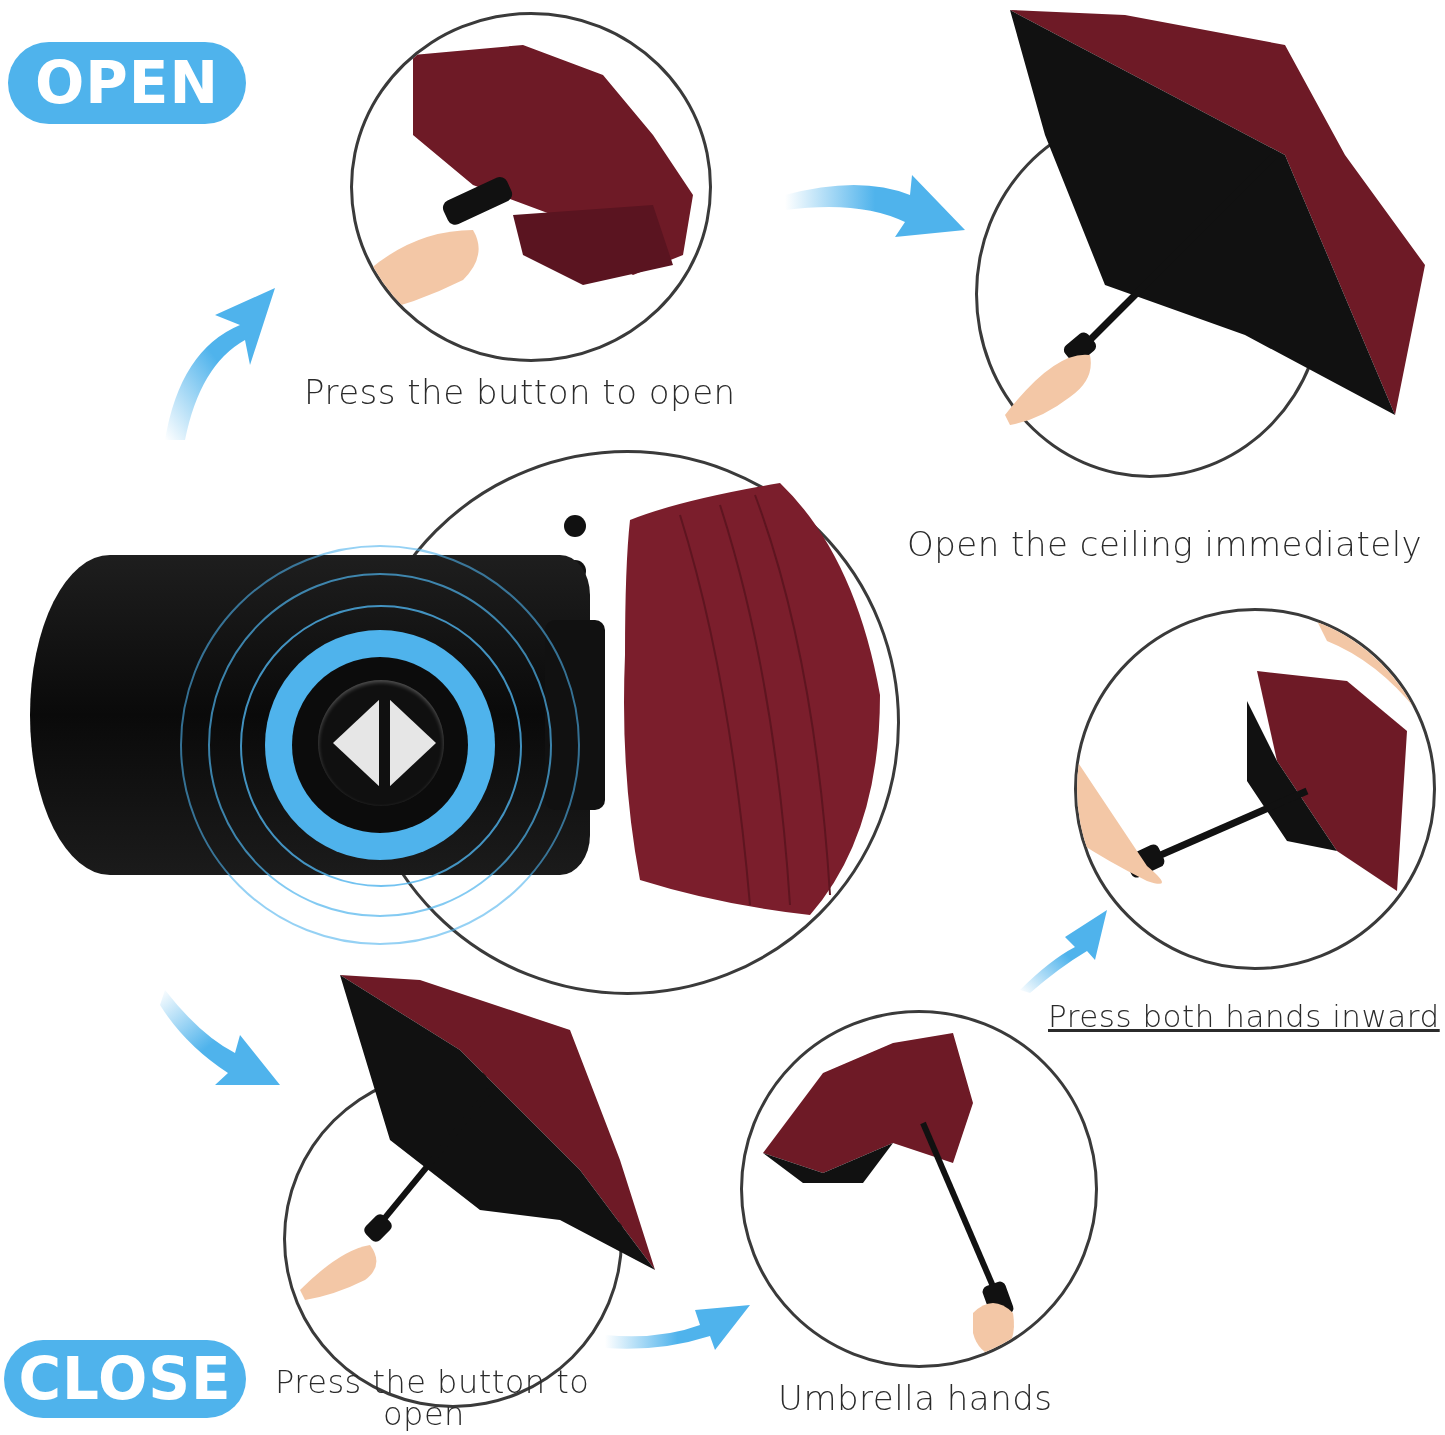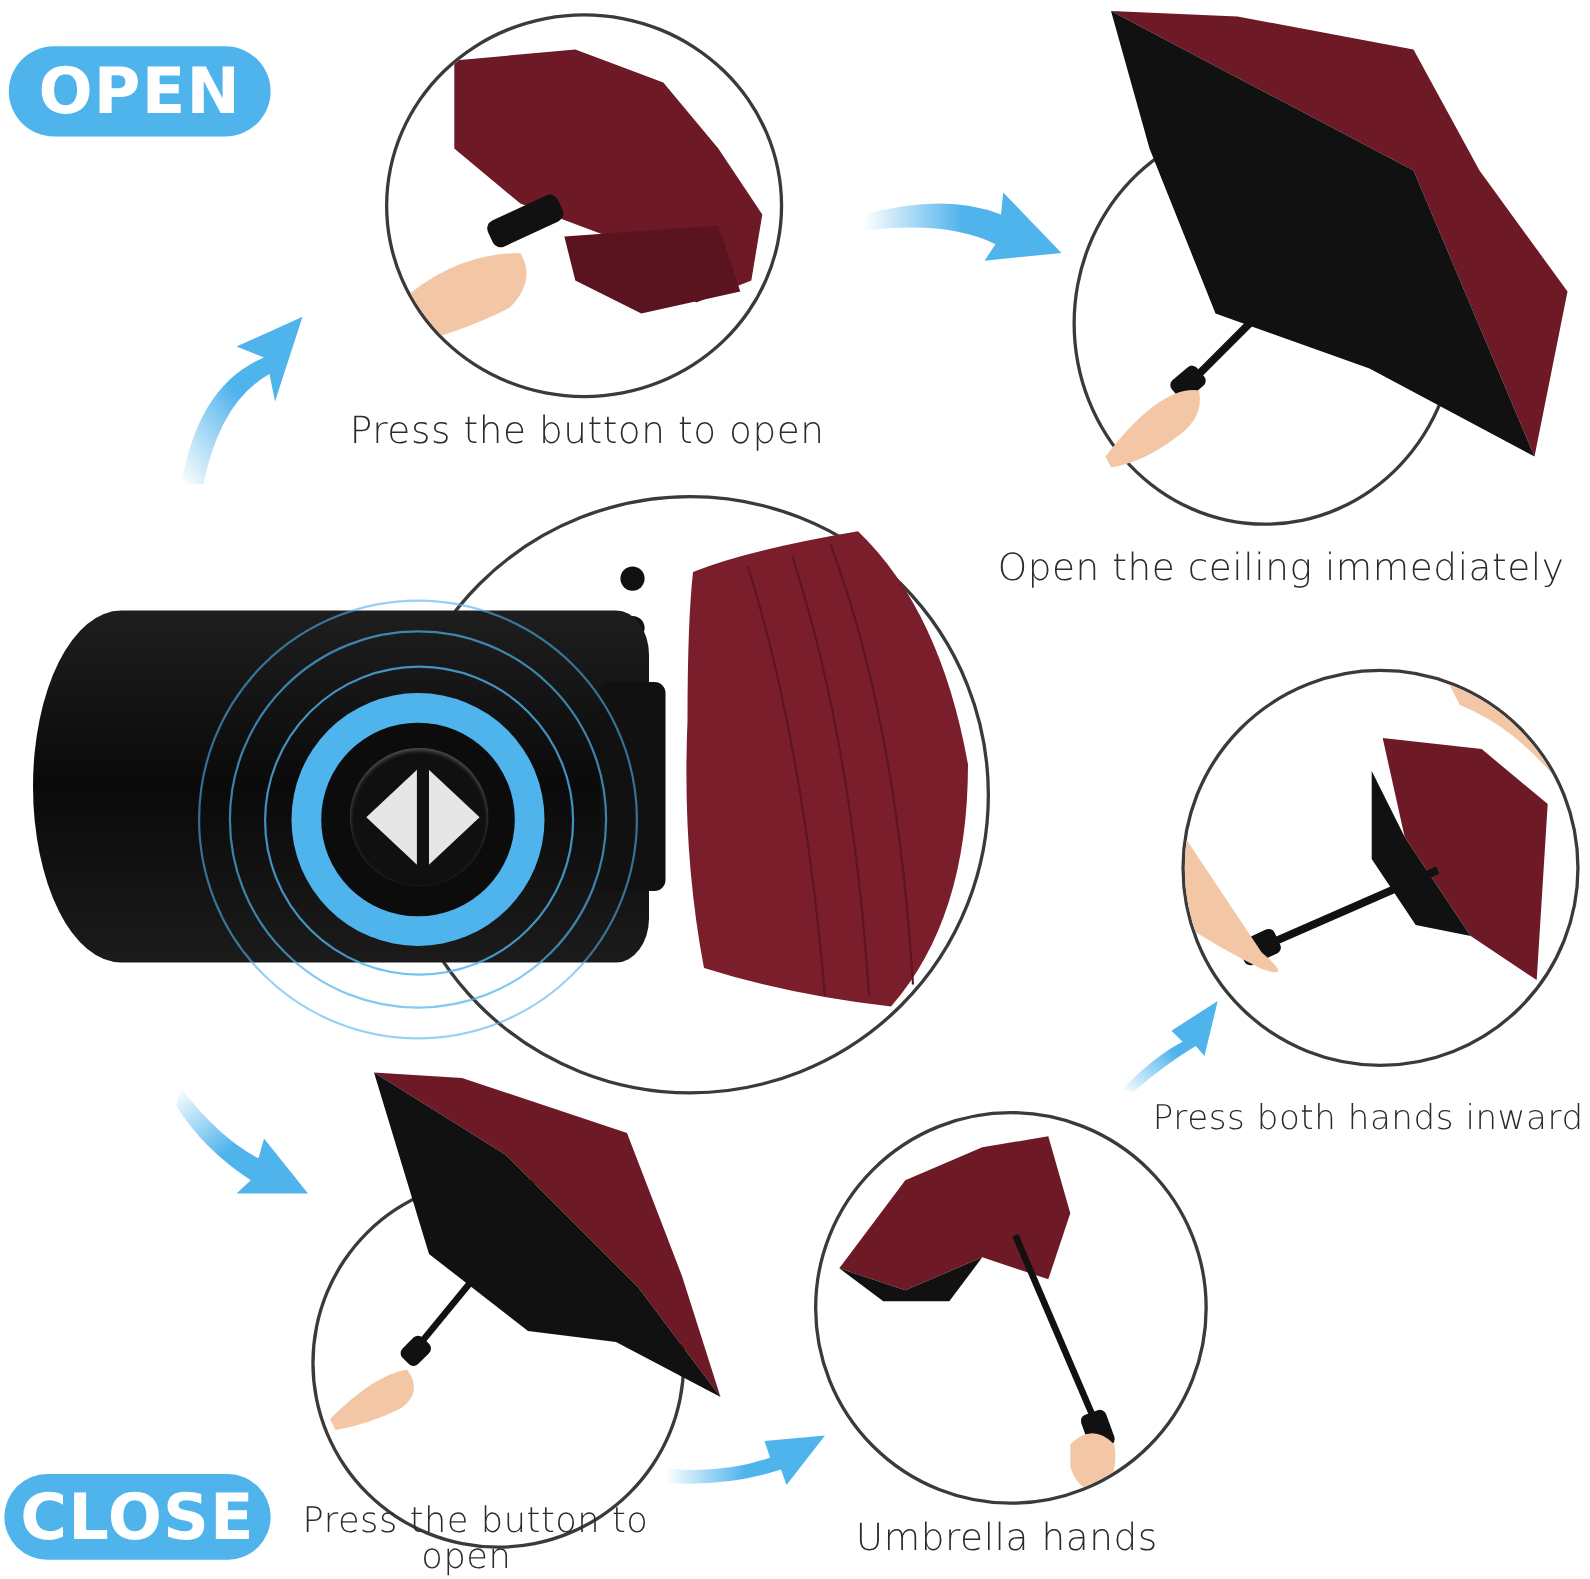--- a/index.html
+++ b/index.html
@@ -146,18 +146,18 @@
 <svg class="abs" width="100" height="90" style="left:1015px;top:905px;">
   <defs>
       <linearGradient id="g5" x1="0" y1="1" x2="1" y2="0">
         <stop offset="0" stop-color="#4fb3ec" stop-opacity="0"></stop>
         <stop offset="0.5" stop-color="#4fb3ec"></stop>
       </linearGradient>
     </defs>
   <path d="M5,85 Q35,55 60,42 L50,32 L92,5 L80,55 L72,46 Q45,62 15,88 Z" fill="url(#g5)"></path>
 </svg>
 
-<div class="cap" style="left:318px;top:372px;">Press the button to open</div>
-<div class="cap" style="left:907px;top:496px;">Open the ceiling immediately</div>
-<div class="cap" style="left:1048px;top:998px;font-size:31px;">Press both hands inward</div>
+<div class="cap" style="left:304px;top:372px;">Press the button to open</div>
+<div class="cap" style="left:907px;top:524px;">Open the ceiling immediately</div>
+<div class="cap" style="left:1048px;top:998px;font-size:31px;text-decoration:underline;">Press both hands inward</div>
 <div class="cap" style="left:778px;top:1378px;">Umbrella hands</div>
 <div class="cap" style="left:275px;top:1363px;font-size:32px;">Press the button to</div>
 <div class="cap" style="left:383px;top:1395px;font-size:32px;">open</div>
 
 </body></html>

